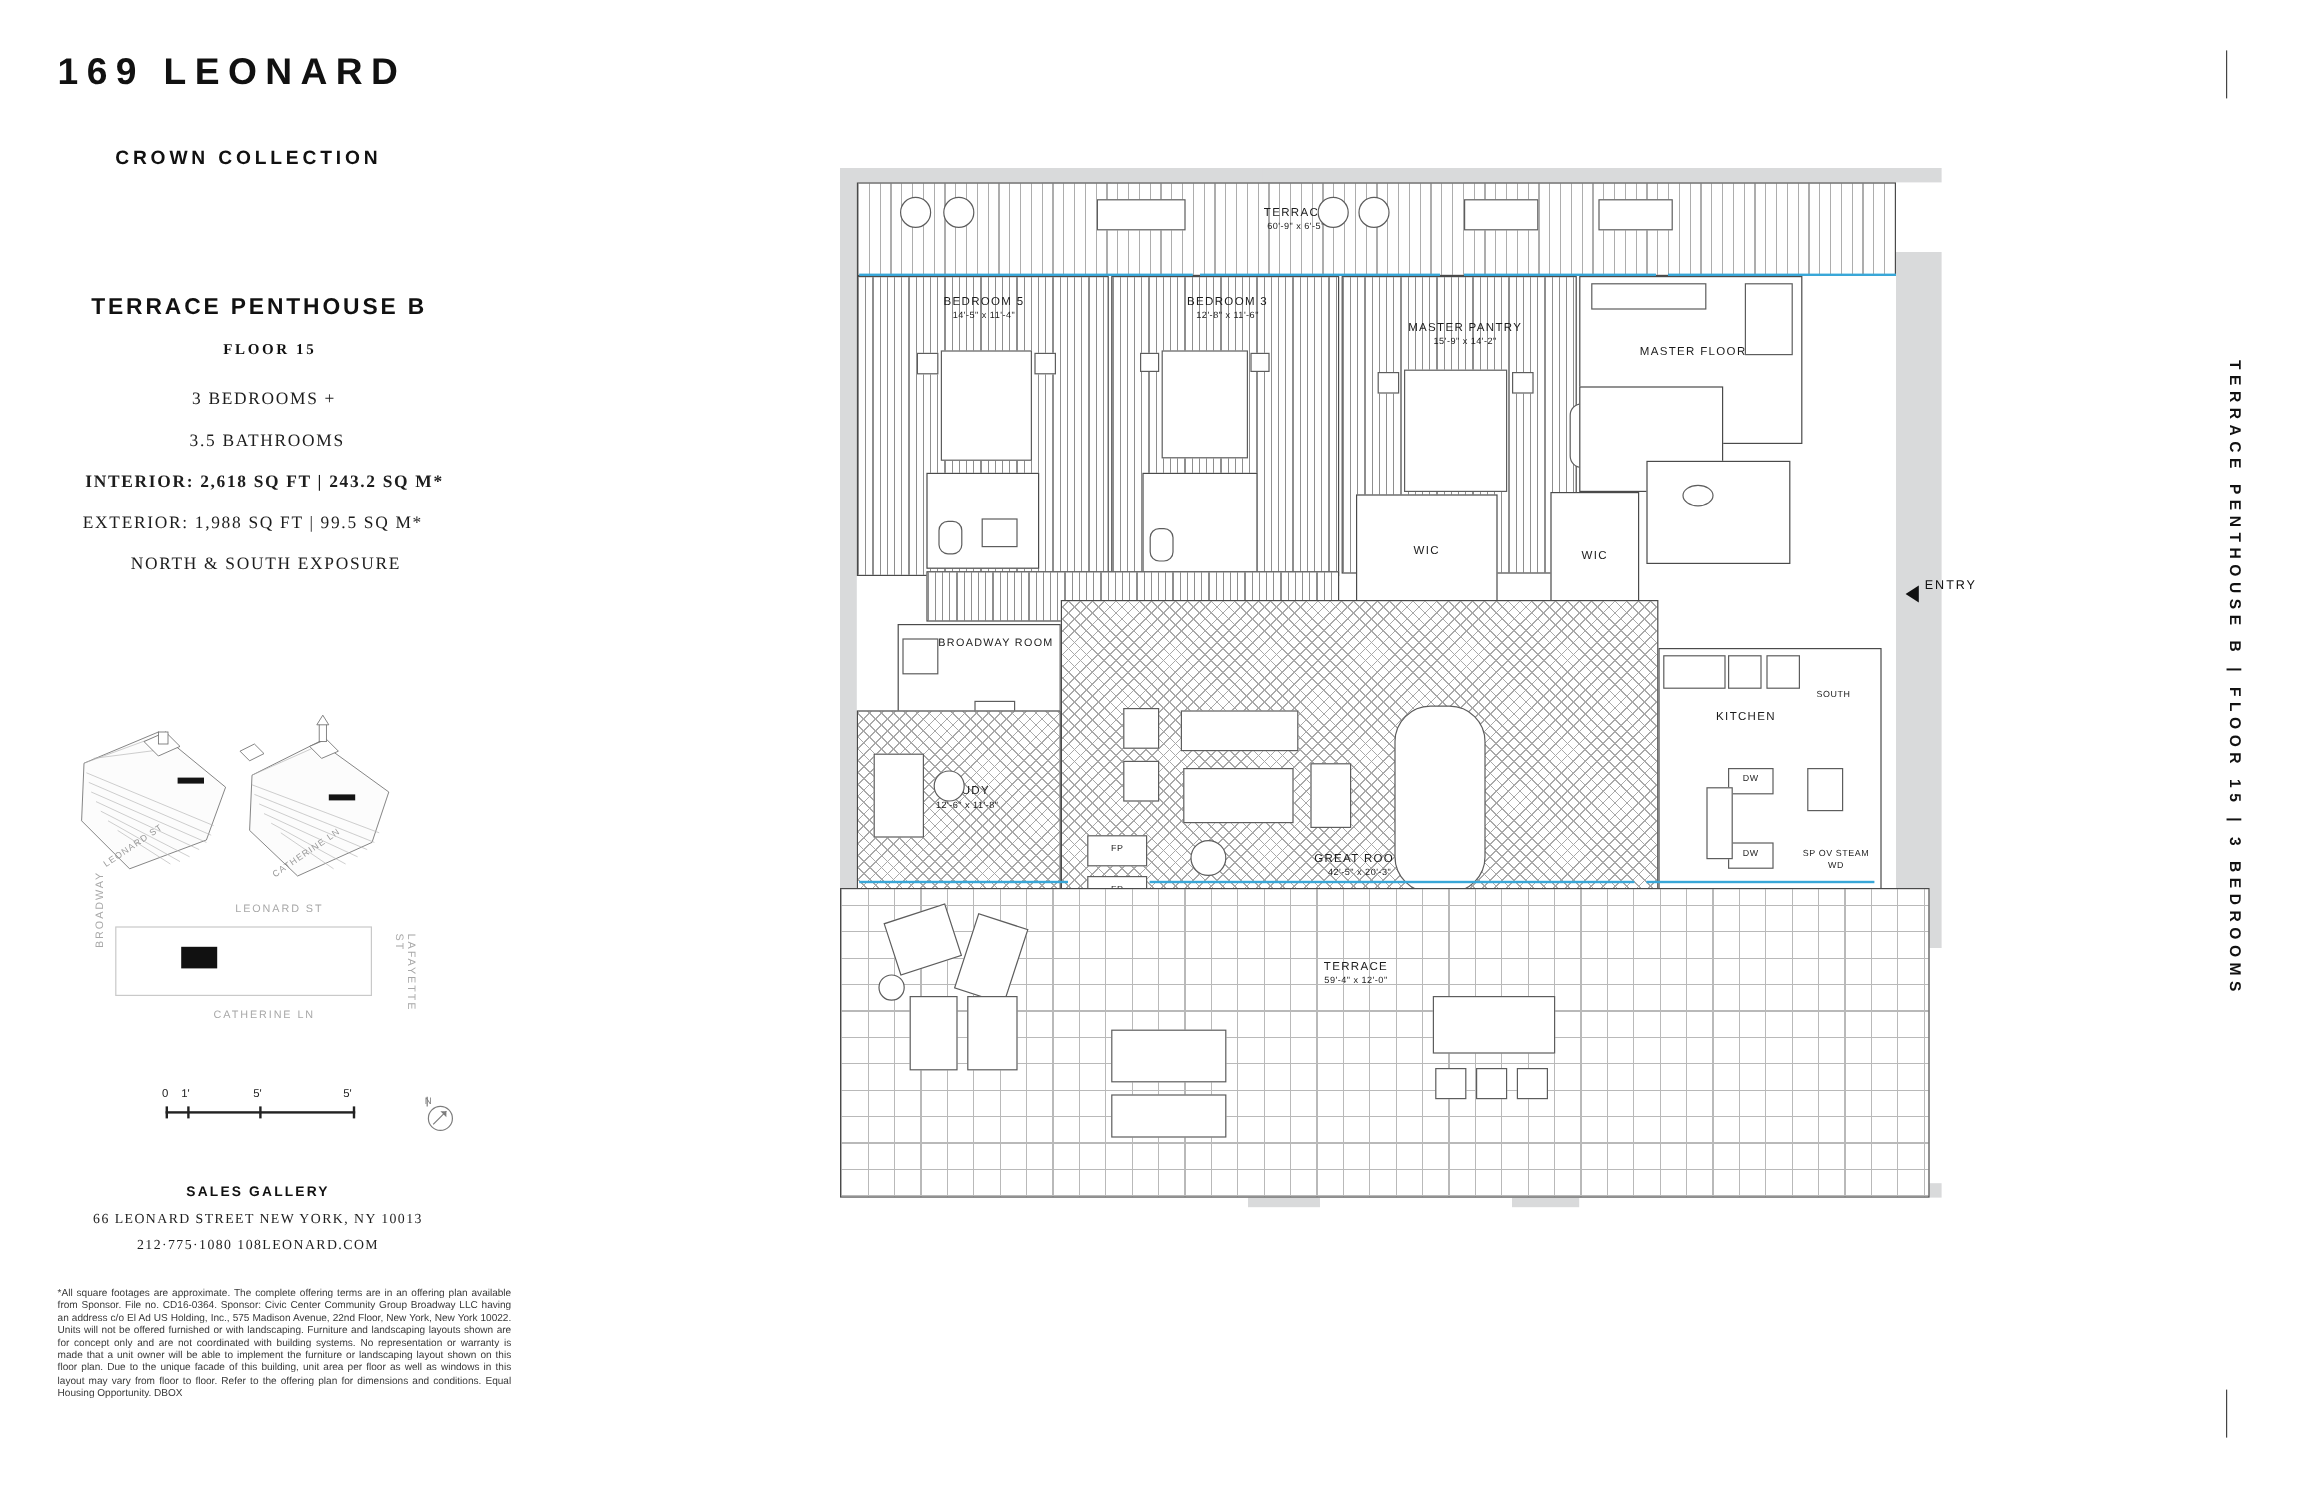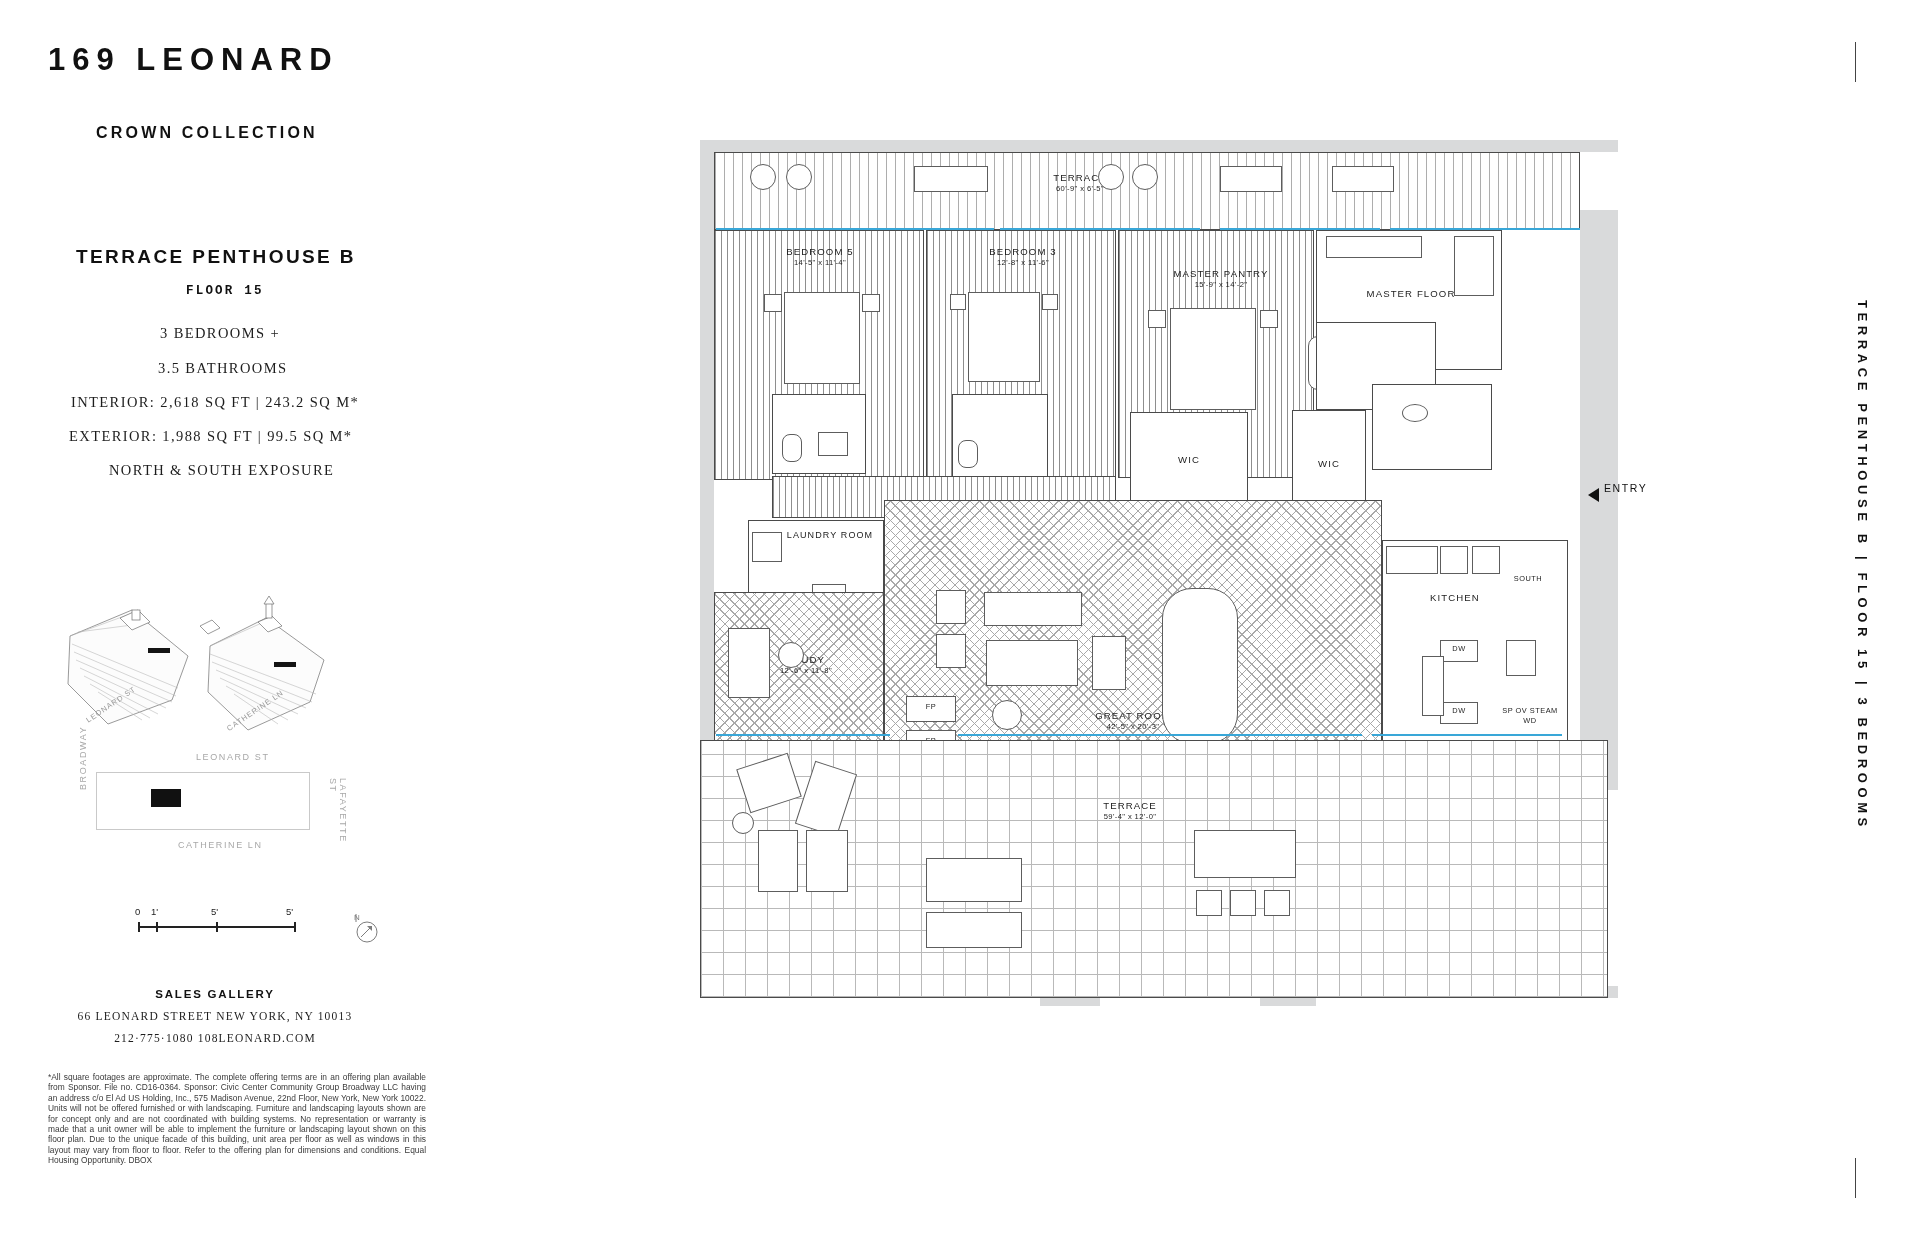--- a/index.html
+++ b/index.html
@@ -4,26 +4,26 @@
 <style>
   html,body{margin:0;padding:0;background:#ffffff;}
   body{width:1920px;height:1242px;position:relative;font-family:"Liberation Serif",serif;color:#1a1a1a;overflow:hidden;}
 
   
   #left-panel{position:absolute;left:0;top:0;width:430px;height:1242px;}
   #brand-title{position:absolute;left:48px;top:42px;font-family:"Liberation Sans",sans-serif;font-weight:bold;font-size:31px;letter-spacing:7px;color:#111;}
   #brand-sub{position:absolute;left:96px;top:124px;font-family:"Liberation Sans",sans-serif;font-weight:bold;font-size:16px;letter-spacing:3.2px;color:#111;}
 
   #unit-name{position:absolute;left:76px;top:246px;font-family:"Liberation Sans",sans-serif;font-weight:bold;font-size:19px;letter-spacing:2.4px;color:#111;}
-  #unit-floor{position:absolute;left:186px;top:284px;font-family:Liberation Mono, monospace;font-weight:bold;font-size:12.5px;letter-spacing:2.2px;color:#111;}
+  #unit-floor{position:absolute;left:186px;top:284px;font-family:Liberation Serif, serif;font-weight:bold;font-size:12.5px;letter-spacing:2.2px;color:#111;}
 
   .spec{position:absolute;font-family:"Liberation Serif",serif;font-size:14.5px;letter-spacing:1.4px;color:#1d1d1d;white-space:nowrap;}
   #spec-0{left:160px;top:325px;}
   #spec-1{left:158px;top:360px;}
-  #spec-2{left:71px;top:394px;}
+  #spec-2{left:71px;top:394px;font-weight:bold;}
   #spec-3{left:69px;top:428px;}
   #spec-4{left:109px;top:462px;}
 
   
   #bldg-wrap{position:absolute;left:60px;top:588px;width:300px;height:150px;}
   .bldg-label{position:absolute;font-family:"Liberation Sans",sans-serif;font-size:7.5px;letter-spacing:1px;color:#9a9a9a;}
 
   
   #sitemap{position:absolute;left:96px;top:772px;width:212px;height:56px;border:1px solid #c9c9c9;background:#fff;}
   #sitemap-block{position:absolute;left:54px;top:16px;width:30px;height:18px;background:#111;}
@@ -262,21 +262,21 @@
   <div class="room" style="left:430px;top:272px;width:118px;height:100px;"></div>
   <div class="lbl" style="left:452px;top:314px;width:74px;">
     <div class="n">WIC</div>
   </div>
 
   <div class="room hatch-v" style="left:72px;top:336px;width:344px;height:42px;"></div>
 
   <div class="room" style="left:48px;top:380px;width:136px;height:100px;"></div>
   <div class="lbl-sm" style="left:54px;top:396px;width:26px;">W/D</div>
   <div class="lbl" style="left:80px;top:390px;width:100px;">
-    <div class="n" style="font-size:9px;">LAUNDRY ROOM</div>
+    <div class="n" style="font-size:9px;">BROADWAY ROOM</div>
   </div>
   <div class="furn" style="left:52px;top:392px;width:30px;height:30px;"></div>
   <div class="furn" style="left:112px;top:444px;width:34px;height:26px;"></div>
 
   <div class="room hatch-herr" style="left:184px;top:360px;width:498px;height:304px;"></div>
   <div class="lbl" style="left:348px;top:570px;width:170px;">
     <div class="n">GREAT ROOM</div>
     <div class="d">42'-5" x 20'-3"</div>
   </div>
   <div class="furn" style="left:284px;top:452px;width:98px;height:34px;"></div>

